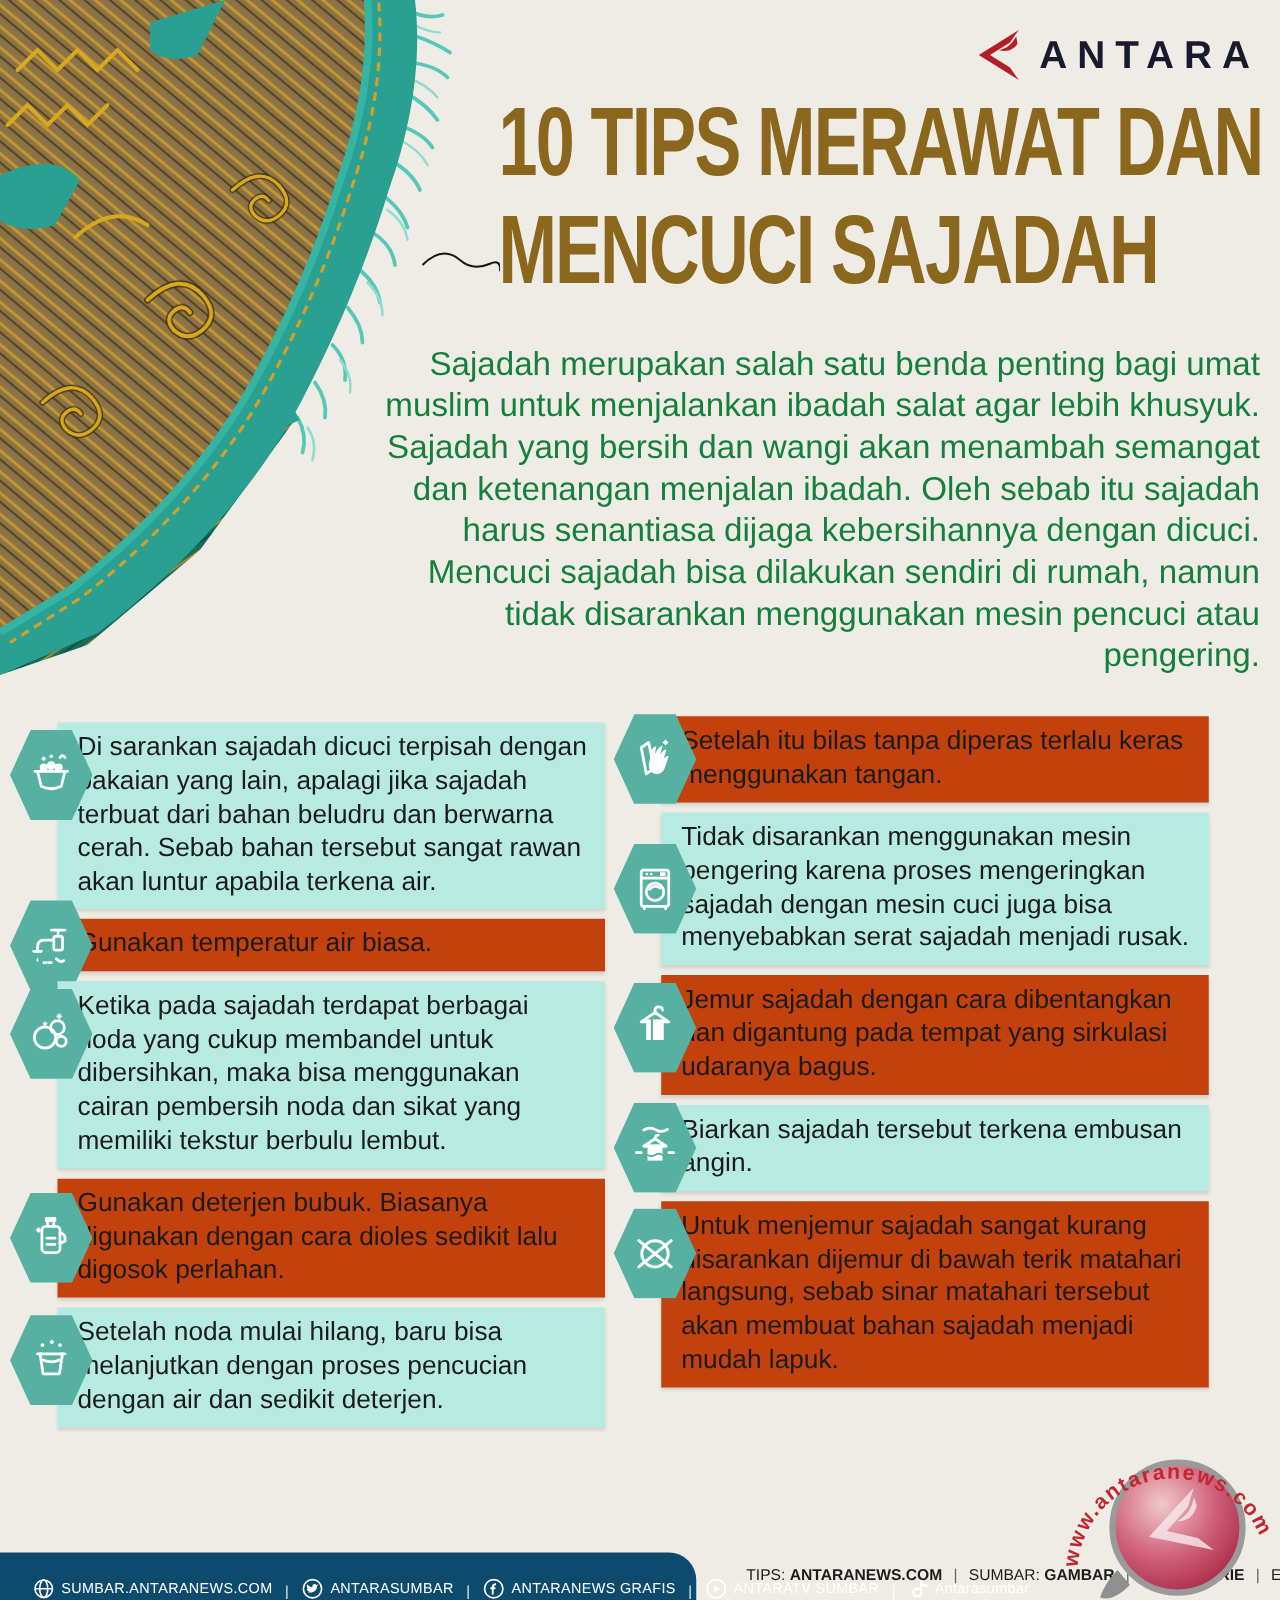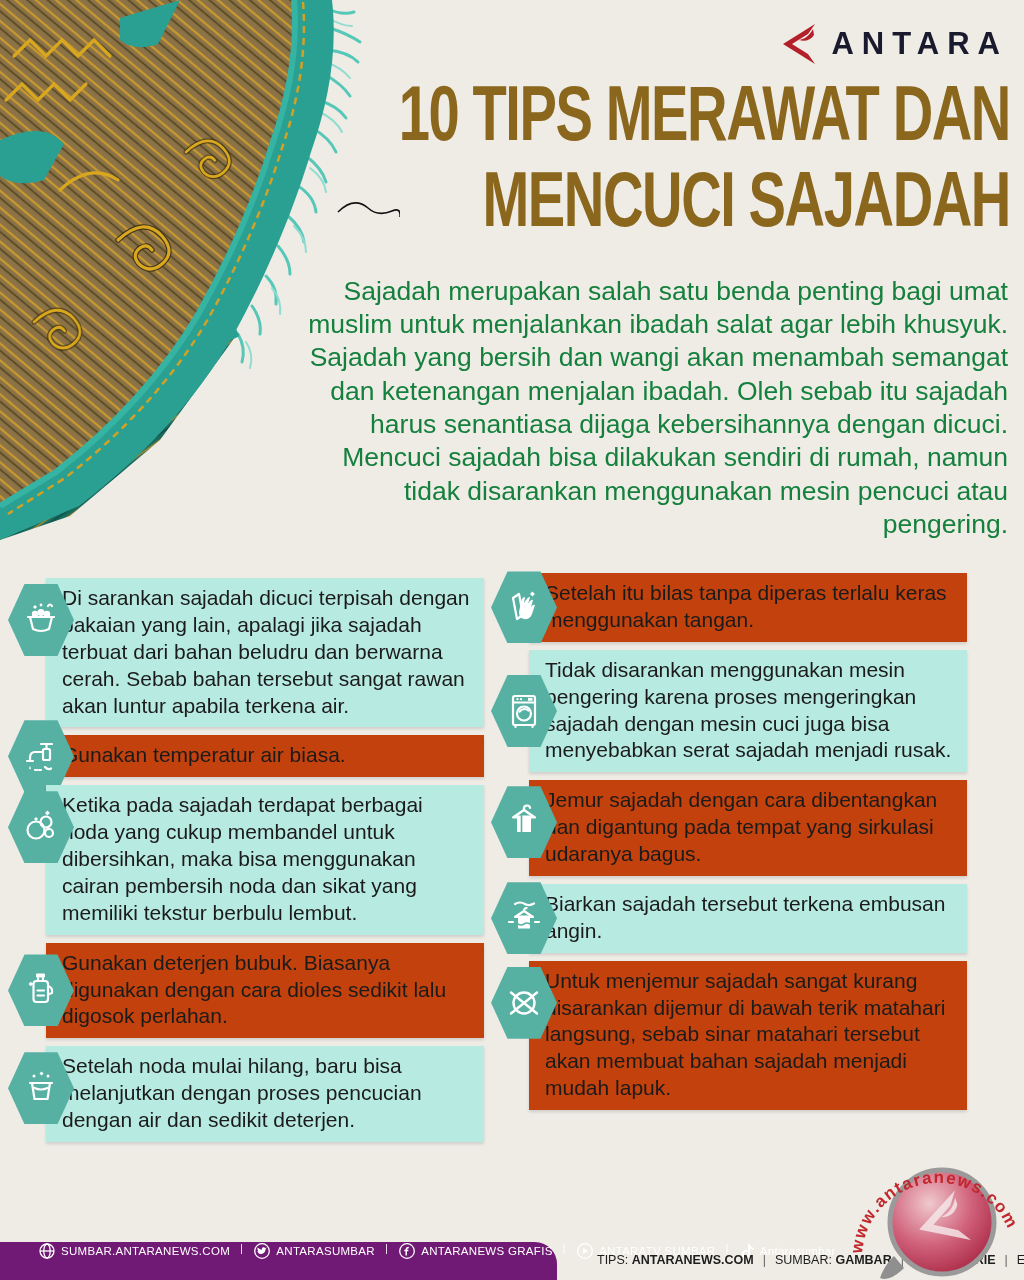--- a/index.html
+++ b/index.html
@@ -7,21 +7,21 @@
   .stage{position:absolute;inset:0;width:1024px;height:1280px;}
 
   
   .mat{position:absolute;left:0;top:0;}
 
   
   .brand{position:absolute;top:22px;right:16px;display:flex;align-items:center;gap:12px;}
   .brand .word{font-size:31px;font-weight:600;letter-spacing:8px;color:#1a1a2e;}
 
   
-  .title{position:absolute;top:70px;right:14px;text-align:right;color:#8a671d;
+  .title{position:absolute;top:70px;right:14px;color:#8a671d;
     font-weight:800;font-size:78px;letter-spacing:-2px;line-height:86px;white-space:nowrap;}
   .title .tline{transform:scaleX(.72);transform-origin:100% 50%;}
 
   
   .intro{position:absolute;top:248px;left:296px;right:16px;text-align:right;
     font-size:26.5px;line-height:1.26;color:#15803d;}
 
   
   .col{position:absolute;width:438px;}
   .col.left{left:46px;top:578px;}
@@ -31,23 +31,23 @@
   .tip.light{background:#b7eae1;}
   .tip.dark{background:#c2410c;}
   .tip p{margin:0;}
   .hex{position:absolute;left:-38px;top:6px;width:66px;height:72px;background:#57b1a3;
     clip-path:polygon(25% 0%,75% 0%,100% 50%,75% 100%,25% 100%,0% 50%);
     display:flex;align-items:center;justify-content:center;}
   .tip.mid .hex{top:50%;margin-top:-36px;}
   .hex svg{display:block;}
 
   
-  .chanbar{position:absolute;left:0;bottom:0;width:557px;height:38px;background:#701a75;
-    border-top-right-radius:22px;display:flex;align-items:flex-start;gap:9px;
-    padding-left:38px;box-sizing:border-box;color:#fff;font-size:11.5px;letter-spacing:.3px;}
+  .chanbar{position:absolute;left:0;bottom:0;width:557px;height:38px;background:#0c4a6e;
+    border-top-right-radius:22px;display:flex;align-items:flex-end;gap:9px;
+    padding-left:26px;box-sizing:border-box;color:#fff;font-size:11.5px;letter-spacing:.3px;}
   .chan{display:flex;align-items:center;gap:5px;white-space:nowrap;}
   .sep{opacity:.9;padding:0 1px;}
   .credits{position:absolute;left:597px;bottom:13px;font-size:12.5px;color:#1d1d1d;
     display:flex;align-items:center;gap:8px;white-space:nowrap;}
   .credits b{font-weight:700;margin-top:32px;}
   .credits .sep{color:#555;}
 
   
   .stamp{position:absolute;right:0;bottom:0;}
 </style>

